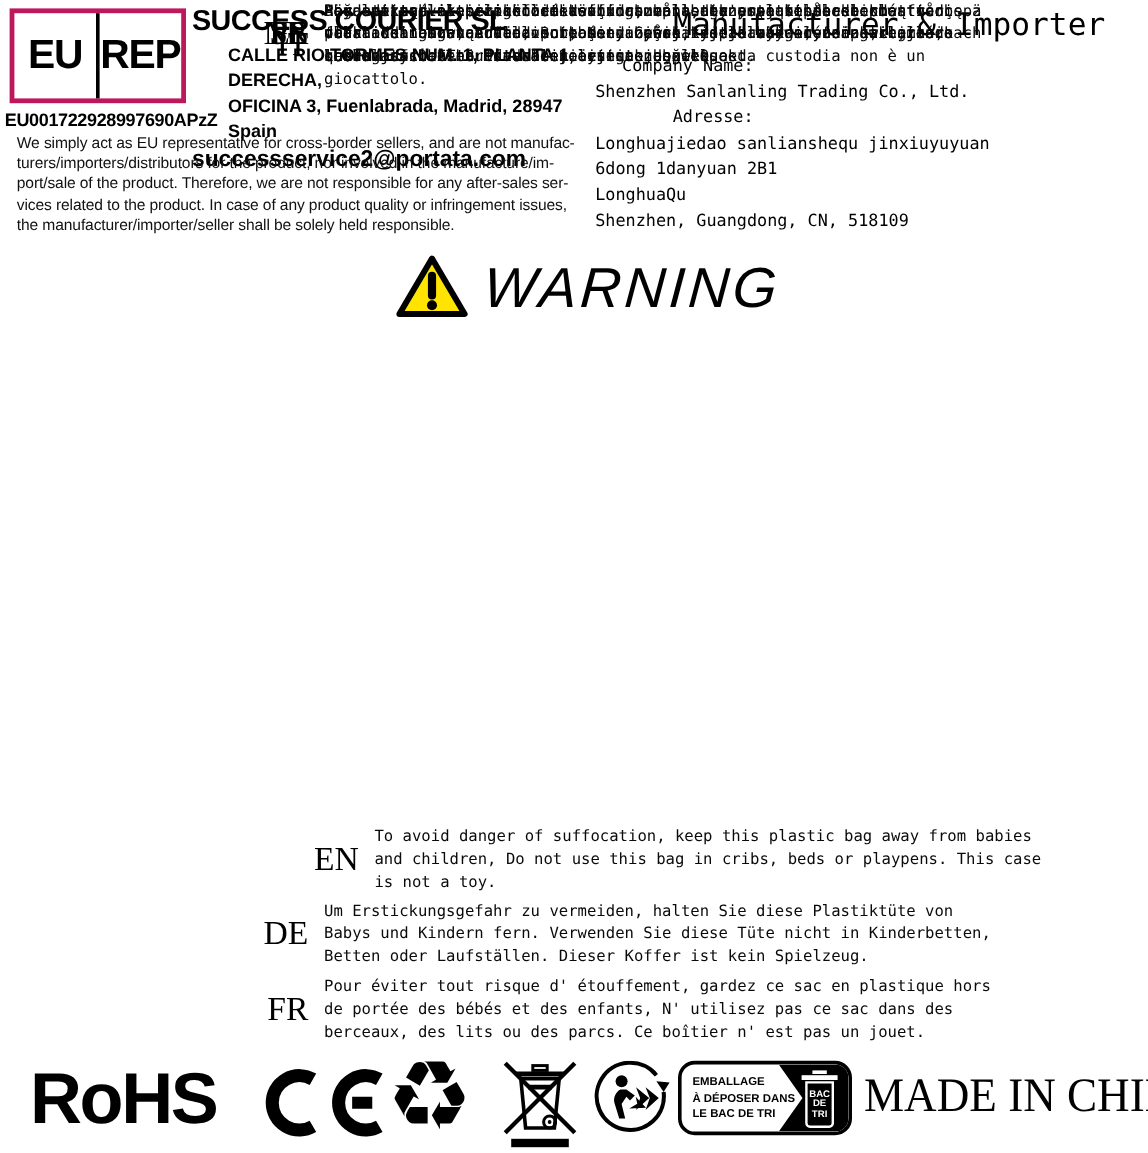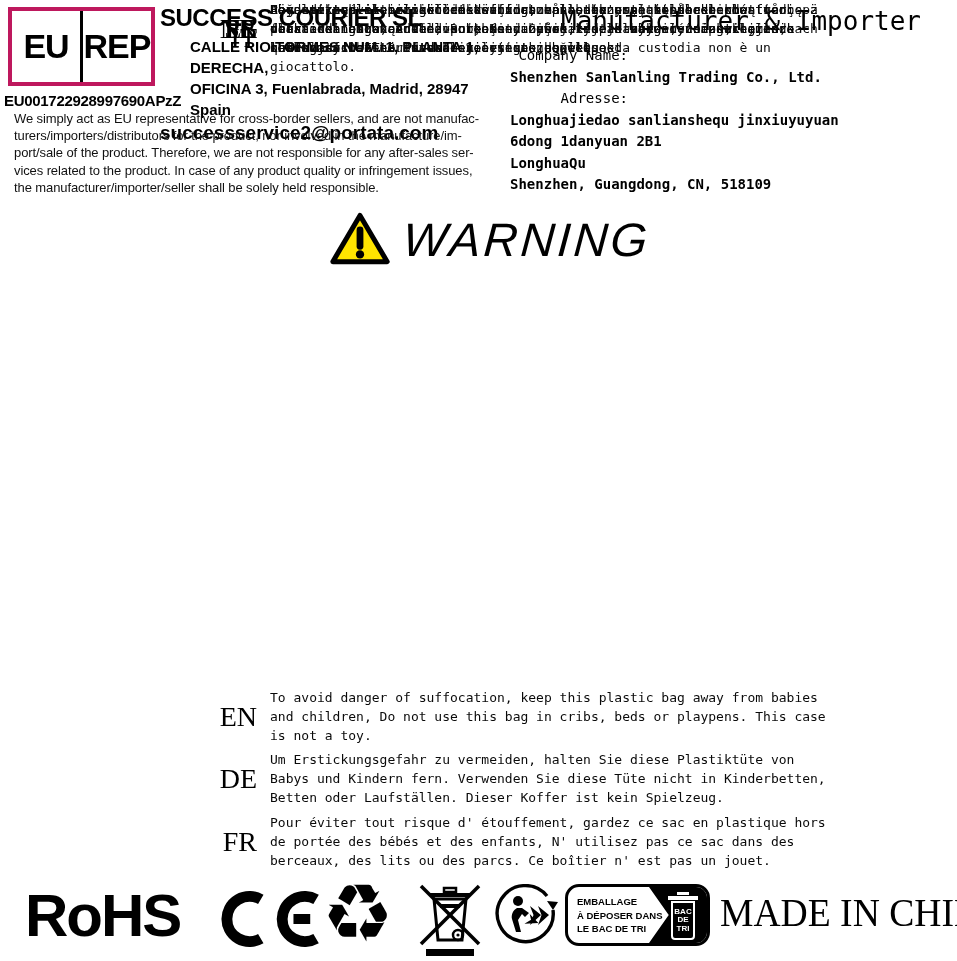--- a/index.html
+++ b/index.html
@@ -35,21 +35,21 @@
     color:#111;
   }
 
   
   .manu { position:absolute; left:490px; top:6px; width:467px;
           font-family:"DejaVu Sans Mono", monospace; }
   .manu-title { font-size:26px; text-align:center; margin-left:35px; letter-spacing:0px; }
   .manu-fields { margin-top:9px; }
   .manu-row { display:flex; font-size:14px; line-height:21.5px;flex-direction:column; }
   .manu-label { width:138px; text-align:right; flex:none; }
-  .manu-value { margin-left:20px; white-space:pre-line;font-weight:bold; }
+  .manu-value { margin-left:6px; white-space:pre-line; }
 
   
   .warn-head {
     position:absolute; top:208px; left:0; width:957px; height:62px;
     display:flex; align-items:center; justify-content:center; gap:10px;
     padding-left:20px;
   }
   .warn-title {
     font-size:47px; font-style:italic; font-weight:400; letter-spacing:3px;
     transform:skewX(-4deg);
@@ -64,21 +64,21 @@
   .lang-text {
     margin-left:13px; font-family:"DejaVu Sans Mono", monospace;
     font-size:13px; line-height:19px; white-space:pre; color:#0a0a0a;
   }
   .lang-row:nth-of-type(1){ top:271px; height:57px; }
   .lang-row:nth-of-type(2){ top:344px; height:57px; }
   .lang-row:nth-of-type(3){ top:414px; height:57px; }
   .lang-row:nth-of-type(4){ top:481px; height:76px; }
   .lang-row:nth-of-type(5){ top:563px; height:57px; }
   .lang-row:nth-of-type(6){ top:626px; height:57px; }
-  .lang-row:nth-of-type(7){ top:688px; height:57px; }
+  .lang-row:nth-of-type(7){ top:688px; height:57px;padding-left:42px; }
   .lang-row:nth-of-type(8){ top:750px; height:57px; }
   .lang-row:nth-of-type(9){ top:813px; height:57px; }
 
   
   .footer { position:absolute; left:0; top:878px; width:957px; height:83px; }
   .rohs {
     position:absolute; left:25px; top:2px; font-size:60px; font-weight:700;
     letter-spacing:-2px; line-height:72px;
   }
   .ce-wrap   { position:absolute; left:218px; top:10px; }

